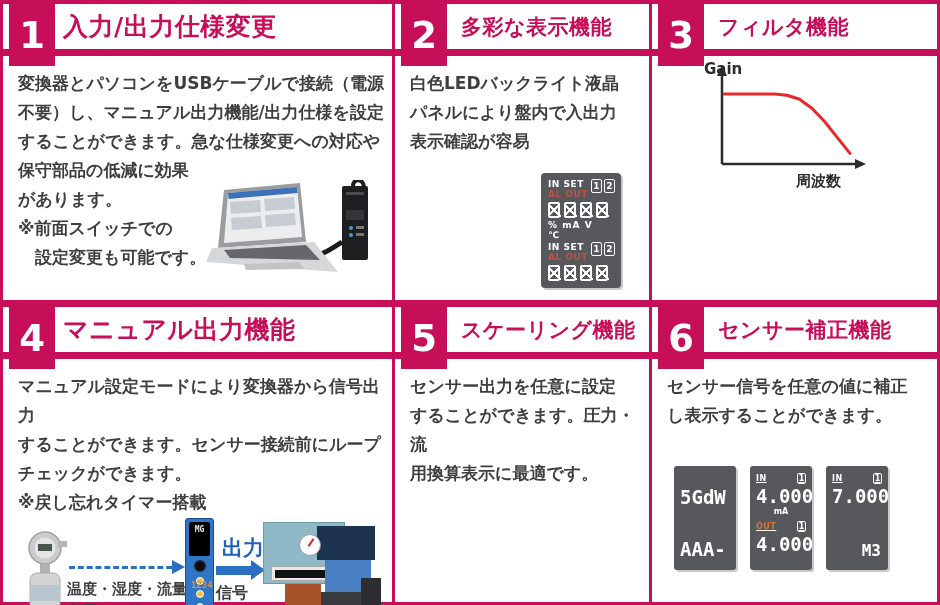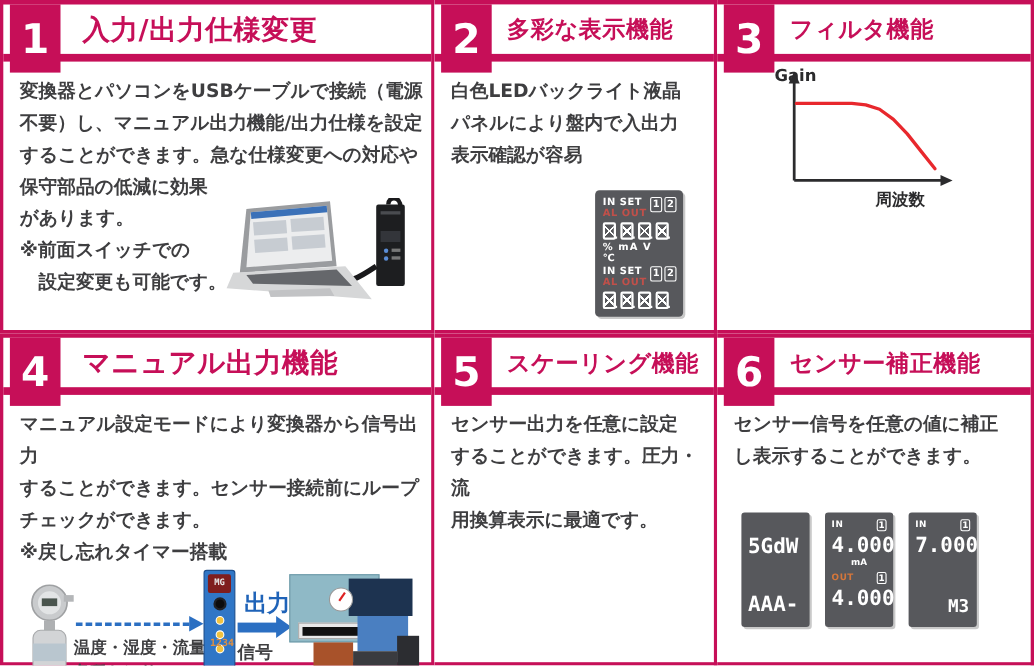--- a/index.html
+++ b/index.html
@@ -13,21 +13,21 @@
   .board{width:940px;height:605px;display:grid;
     grid-template-columns:395px 257px 288px;
     grid-template-rows:303px 302px;background:#fff;}
   .cell{border:3px solid var(--accent);border-top-width:4px;background:#fff;position:relative;}
   .cell.nol{border-left-width:0;}
   
   .hdr{display:flex;align-items:center;height:52px;border-bottom:7px solid var(--accent);position:relative;}
   .badge{width:46px;height:62px;background:var(--accent);color:#fff;font-weight:bold;
     font-size:37px;display:flex;align-items:center;justify-content:center;
     align-self:flex-start;margin-left:6px;z-index:2;font-family:"DejaVu Sans","Liberation Sans",sans-serif;}
-  .title{color:var(--accent);font-weight:bold;margin-left:20px;letter-spacing:.5px;white-space:nowrap;}
+  .title{color:var(--accent);font-weight:bold;margin-left:8px;letter-spacing:.5px;white-space:nowrap;}
   .t-big{font-size:25px;}
   .t-sm{font-size:21px;margin-left:14px;}
   
   .bodytxt{padding:13px 8px 0 15px;color:var(--txt);font-size:17px;line-height:29px;
     font-weight:600;white-space:pre-line;}
   
   .laptop-wrap{position:absolute;right:12px;bottom:8px;width:176px;height:112px;}
   
   .lcd{position:absolute;right:28px;bottom:12px;width:80px;background:var(--panel);
     border-radius:4px;padding:6px 6px 7px 7px;box-shadow:2px 2px 0 #c9c9c9;}
@@ -51,21 +51,21 @@
   .diagram{position:relative;height:116px;margin-top:0;}
   .sensor-svg{position:absolute;left:22px;top:14px;}
   .dash-arrow{position:absolute;left:66px;top:49px;width:112px;height:0;
     border-top:3px dashed var(--blue);}
   .dash-arrow::after{content:"";position:absolute;right:-4px;top:-9px;border-left:13px solid var(--blue);
     border-top:7px solid transparent;border-bottom:7px solid transparent;}
   .sensor-label{position:absolute;left:64px;top:62px;color:var(--txt);font-size:15px;font-weight:600;
     line-height:21px;white-space:pre-line;}
   .mini-conv{position:absolute;left:182px;top:1px;width:29px;height:112px;background:#3076C6;
     border:1px solid #1d4e8c;border-radius:3px;padding:3px 3px;}
-  .mini-disp{background:#7f1d1d;border-radius:2px;height:17px;padding:2px 2px;text-align:center;}
+  .mini-disp{background:#000000;border-radius:2px;height:34px;padding:2px 2px;text-align:center;}
   .mini-disp .d1{color:#e8e8e8;font-size:8px;font-weight:bold;font-family:"DejaVu Sans Mono",monospace;display:block;line-height:12px;}
   .mini-disp .d2{color:#E09040;font-size:9px;font-weight:bold;font-family:"DejaVu Sans Mono",monospace;display:block;line-height:13px;margin-top:43px;}
   .mini-btn{width:12px;height:12px;background:#0c0c0e;border-radius:50%;margin:4px auto 3px auto;border:2px solid #202228;}
   .led{width:8px;height:8px;background:#F2C23E;border-radius:50%;margin:5px auto 0 auto;border:1px solid #fff;}
   .out-label{position:absolute;left:219px;top:17px;color:#1F63B8;font-size:21px;font-weight:bold;}
   .solid-arrow{position:absolute;left:213px;top:49px;width:36px;height:9px;background:var(--blue);}
   .solid-arrow::after{content:"";position:absolute;right:-13px;top:-6px;border-left:14px solid var(--blue);
     border-top:10px solid transparent;border-bottom:10px solid transparent;}
   .conv-label{position:absolute;left:213px;top:64px;color:var(--txt);font-size:16px;font-weight:600;
     line-height:23px;white-space:pre-line;}
@@ -80,21 +80,21 @@
   .cg-d{left:62px;top:40px;width:46px;height:32px;background:#4A7FC1;}
   .cg-e{left:22px;top:64px;width:36px;height:36px;background:#A8522A;}
   .cg-f{left:58px;top:72px;width:40px;height:28px;background:#3A3B3F;}
   .cg-h{left:98px;top:58px;width:20px;height:42px;background:#2C2D31;}
   
   .disp-row{display:flex;margin:36px 0 0 22px;}
   .disp{width:62px;height:104px;background:var(--panel);border-radius:3px;margin-right:14px;
     padding:6px 6px;position:relative;box-shadow:2px 2px 0 #c9c9c9;color:#fff;
     font-family:"DejaVu Sans Mono",monospace;font-weight:bold;}
   .seg-lg{font-size:19px;letter-spacing:0px;line-height:22px;}
-  .disp .tinyrow{display:flex;justify-content:space-between;height:13px;}
+  .disp .tinyrow{display:flex;align-items:center;justify-content:space-between;height:13px;text-decoration:underline;}
   .tiny{font-size:8px;font-weight:bold;font-family:"DejaVu Sans","Liberation Sans",sans-serif;letter-spacing:.5px;}
   .tiny.out{color:#D4763B;}
   .chb2{width:9px;height:11px;border:1.5px solid #fff;border-radius:2px;font-size:8px;line-height:8px;
     display:flex;align-items:center;justify-content:center;font-family:"DejaVu Sans","Liberation Sans",sans-serif;}
   .unit{font-size:8px;text-align:center;font-family:"DejaVu Sans","Liberation Sans",sans-serif;line-height:9px;}
   .d1top{margin-top:14px;}
   .d1bot{position:absolute;bottom:10px;left:6px;}
   .m3{position:absolute;bottom:8px;right:7px;font-size:16px;}
 </style>
 </head>

